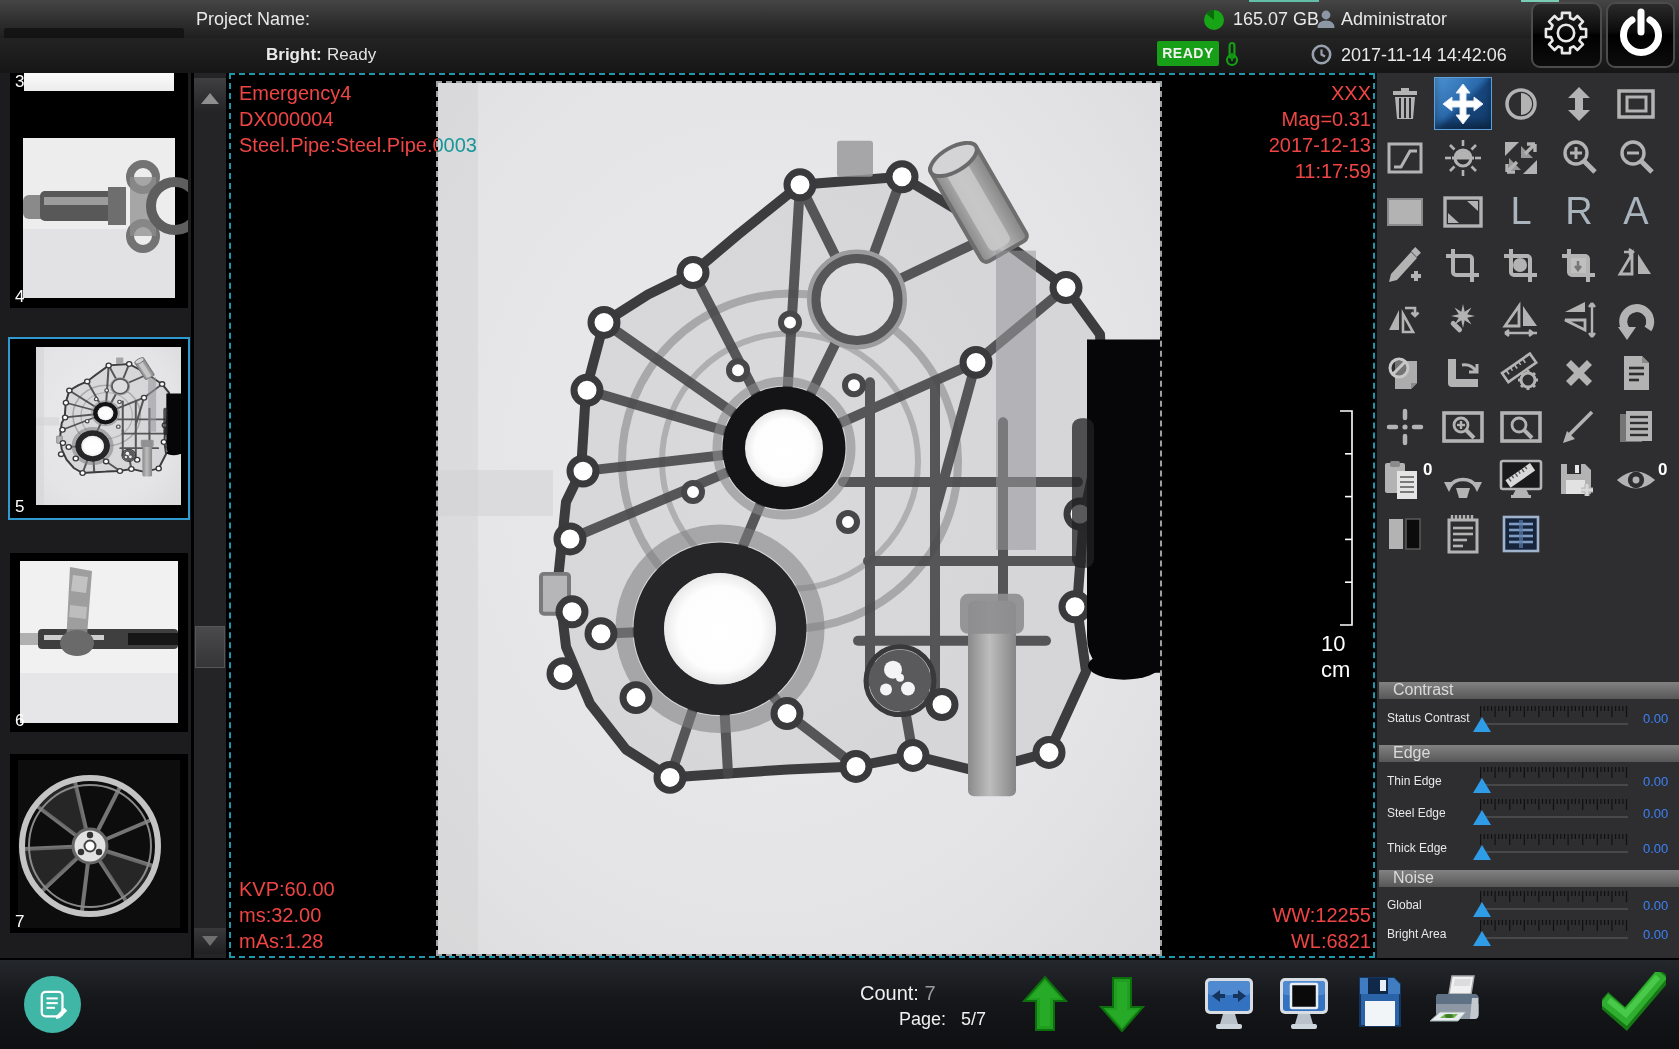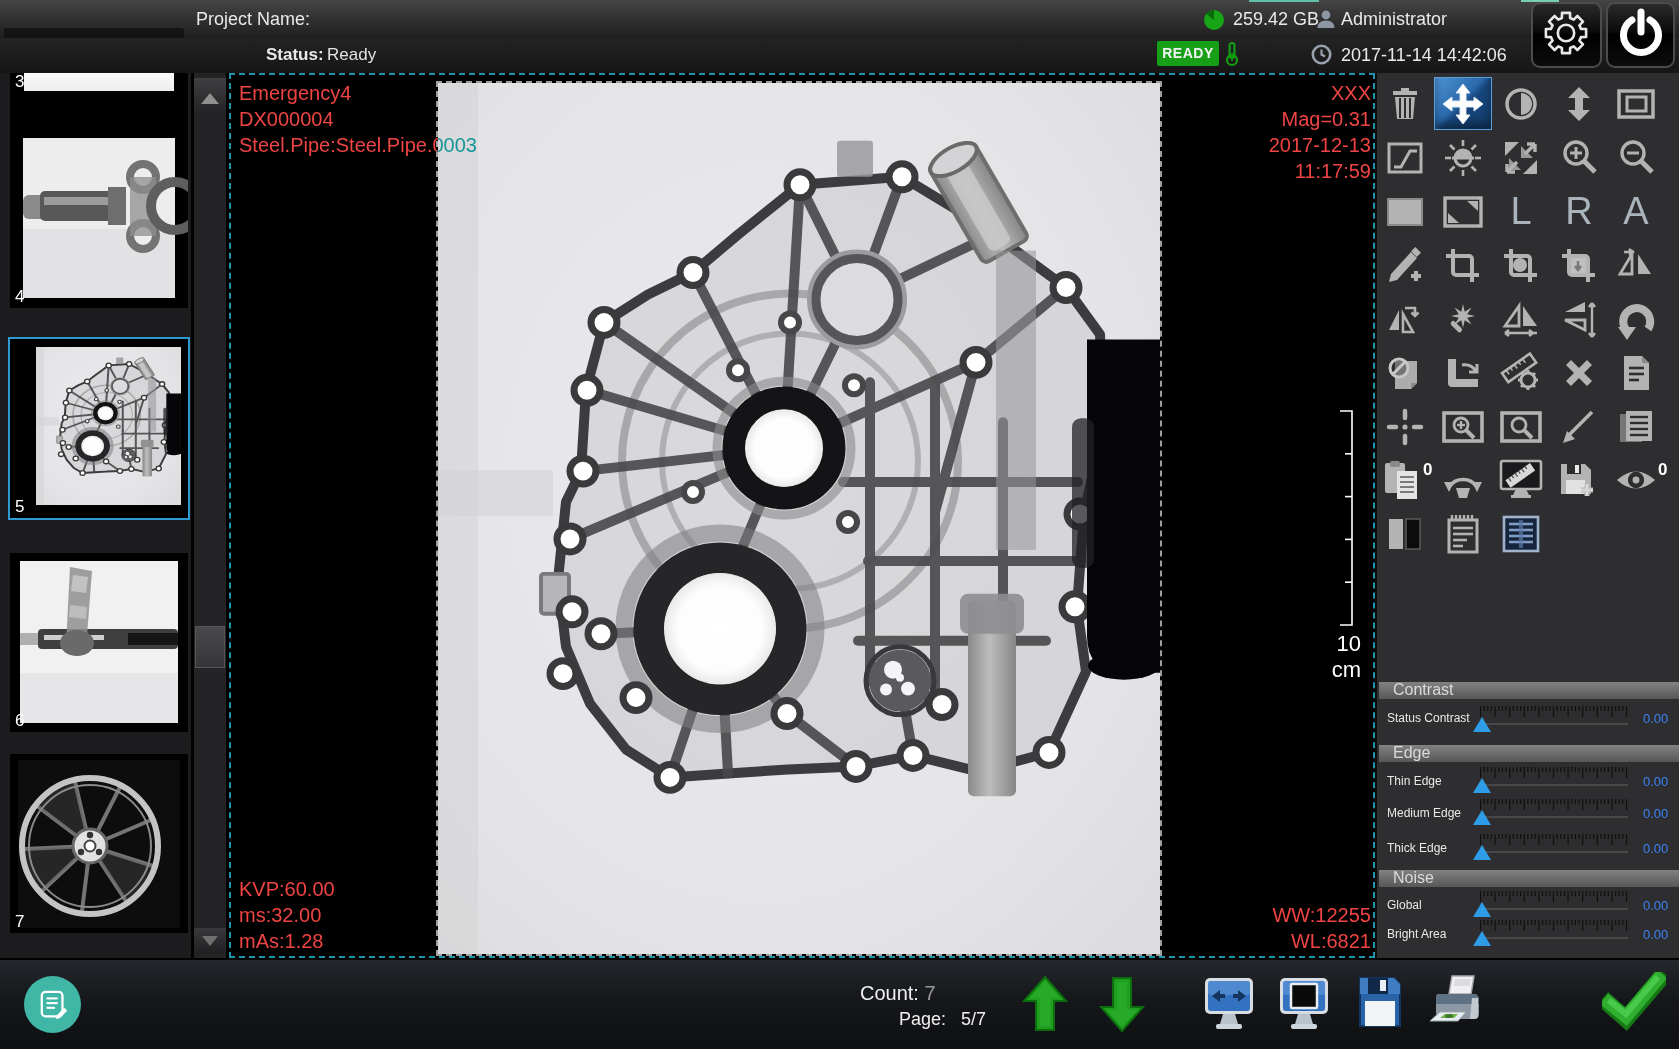--- a/index.html
+++ b/index.html
@@ -20,28 +20,28 @@
 .ic{position:absolute;width:44px;height:44px;display:flex;align-items:center;justify-content:center}
 .slab{position:absolute;color:#e8e8e8;font-size:12px;white-space:nowrap}
 .shead{position:absolute;left:2px;width:302px;height:17px;background:linear-gradient(#828282,#575757);color:#dadada;font-size:16px;padding-left:14px;line-height:16px}
 .sval{position:absolute;color:#3b82f6;font-size:13px}
 .thumbtri{position:absolute;width:0;height:0;border-left:9px solid transparent;border-right:9px solid transparent;border-bottom:15px solid #2e9ce6}
 </style></head><body>
 <div class="abs" id="header">
   <div class="abs" id="logo"></div>
   <div class="r2"></div>
   <div class="htxt" style="left:196px;top:9px;font-weight:normal">Project Name:</div>
-  <div class="htxt" style="left:266px;top:45px;font-size:17px;font-weight:bold">Status:</div>
+  <div class="htxt" style="left:266px;top:45px;font-size:17px;font-weight:bold">Bright:</div>
   <div class="htxt" style="left:327px;top:45px;font-size:17px;color:#e3e3e3">Ready</div>
 
   <svg class="abs" style="left:1202px;top:8px" width="24" height="24" viewBox="0 0 24 24">
       <circle cx="12" cy="12" r="10" fill="#17a517"></circle>
       <path d="M12 12 L12 2 A10 10 0 0 0 4.2 5.8 Z" fill="#0a6b0a"></path>
     </svg>
-  <div class="htxt" style="left:1233px;top:9px">259.42 GB</div>
+  <div class="htxt" style="left:1233px;top:9px">165.07 GB</div>
   <svg class="abs" style="left:1315px;top:8px" width="22" height="22" viewBox="0 0 22 22">
       <circle cx="11" cy="7" r="4.4" fill="#8d97a3"></circle>
       <path d="M2.5 20 Q2.5 12.5 11 12.5 Q19.5 12.5 19.5 20 Z" fill="#8d97a3"></path>
     </svg>
   <div class="htxt" style="left:1341px;top:9px">Administrator</div>
   <div class="abs" style="left:1157px;top:41px;width:62px;height:25px;background:#17a017;border-radius:2px;color:#f2f2f2;font-weight:bold;font-size:14px;text-align:center;line-height:25px;letter-spacing:.5px">READY</div>
   <svg class="abs" style="left:1224px;top:41px" width="16" height="26" viewBox="0 0 16 26">
       <circle cx="8" cy="19" r="5" fill="none" stroke="#12a012" stroke-width="2.2"></circle>
       <rect x="5.6" y="2" width="4.8" height="15" rx="2.4" fill="none" stroke="#12a012" stroke-width="2.2"></rect>
       <rect x="7" y="12" width="2" height="8" fill="#0f8f0f"></rect>
@@ -271,21 +271,21 @@
   </div>
   <svg class="abs" style="left:1108px;top:335px" width="16" height="216" viewBox="0 0 16 216">
       <g stroke="#fff" stroke-width="1.6" fill="none">
         <path d="M1 1 H13 V215 H1"></path>
         <line x1="6" y1="43.8" x2="13" y2="43.8"></line>
         <line x1="6" y1="86.6" x2="13" y2="86.6"></line>
         <line x1="6" y1="129.4" x2="13" y2="129.4"></line>
         <line x1="6" y1="172.2" x2="13" y2="172.2"></line>
       </g>
     </svg>
-  <div class="abs" style="left:1090px;top:556px;width:40px;text-align:right;color:#fff;font-size:22px">10<br>cm</div>
+  <div class="abs" style="left:1090px;top:556px;width:40px;text-align:left;color:#fff;font-size:22px">10<br>cm</div>
 </div>
 
 <div class="abs" id="toolbar">
     <div class="abs" style="left:57px;top:4px;width:58px;height:53px;background:linear-gradient(135deg,#4f94d4 0%,#2a6aad 45%,#17477e 55%,#123a68 100%);border:1px solid #5ba0dc;box-shadow:inset 0 -6px 8px rgba(0,0,0,.4)"></div>
     <div class="ic" style="left:6px;top:9px">
       <svg width="38" height="38" viewBox="0 0 38 38">
         <rect x="7" y="6" width="24" height="4" fill="#b3b3b3"></rect>
         <rect x="15" y="3" width="8" height="3" fill="#b3b3b3"></rect>
         <path d="M9 12 h20 l-2 22 h-16 z" fill="#b3b3b3"></path>
         <g stroke="#2e2e30" stroke-width="2">
@@ -749,21 +749,21 @@
           <line x1="131.9" y1="0" x2="131.9" y2="11"></line>
           <line x1="135.6" y1="0" x2="135.6" y2="5"></line>
           <line x1="139.2" y1="0" x2="139.2" y2="5"></line>
           <line x1="142.9" y1="0" x2="142.9" y2="5"></line>
           <line x1="146.5" y1="0" x2="146.5" y2="11"></line>
         </g>
       </svg></div>
     <div class="abs" style="left:103px;top:711px;width:148px;height:2px;background:#484848"></div>
     <div class="thumbtri" style="left:96px;top:705px"></div>
     <div class="sval" style="left:266px;top:701px">0.00</div>
-    <div class="slab" style="left:10px;top:733px">Medium Edge</div>
+    <div class="slab" style="left:10px;top:733px">Steel Edge</div>
     <div class="abs" style="left:103px;top:724px;width:148px;height:12px"><svg width="148" height="12" viewBox="0 0 148 12">
         <g stroke="#101010" stroke-width="1.2">
           <line x1="0.5" y1="0" x2="0.5" y2="11"></line>
           <line x1="4.2" y1="0" x2="4.2" y2="5"></line>
           <line x1="7.8" y1="0" x2="7.8" y2="5"></line>
           <line x1="11.5" y1="0" x2="11.5" y2="5"></line>
           <line x1="15.1" y1="0" x2="15.1" y2="11"></line>
           <line x1="18.8" y1="0" x2="18.8" y2="5"></line>
           <line x1="22.4" y1="0" x2="22.4" y2="5"></line>
           <line x1="26.0" y1="0" x2="26.0" y2="5"></line>

